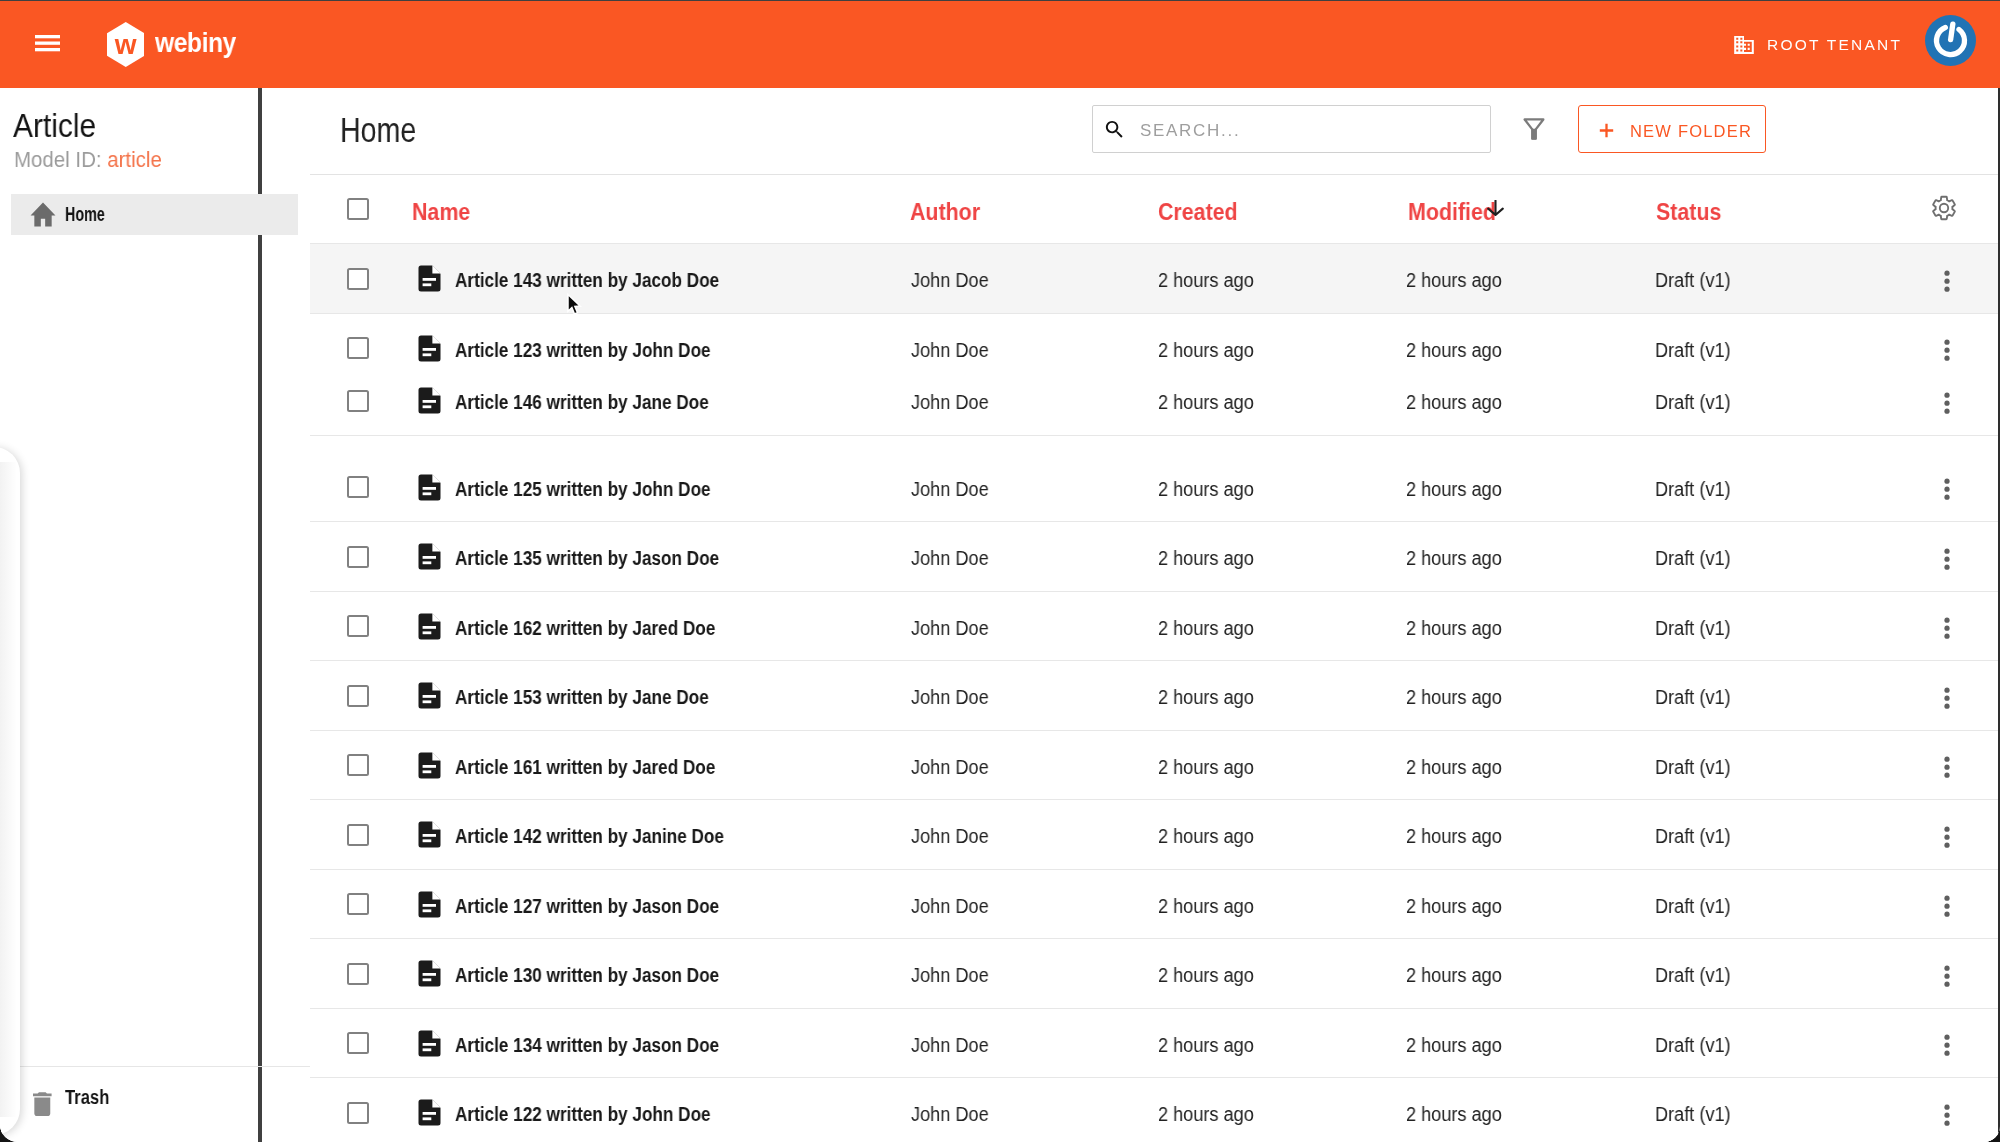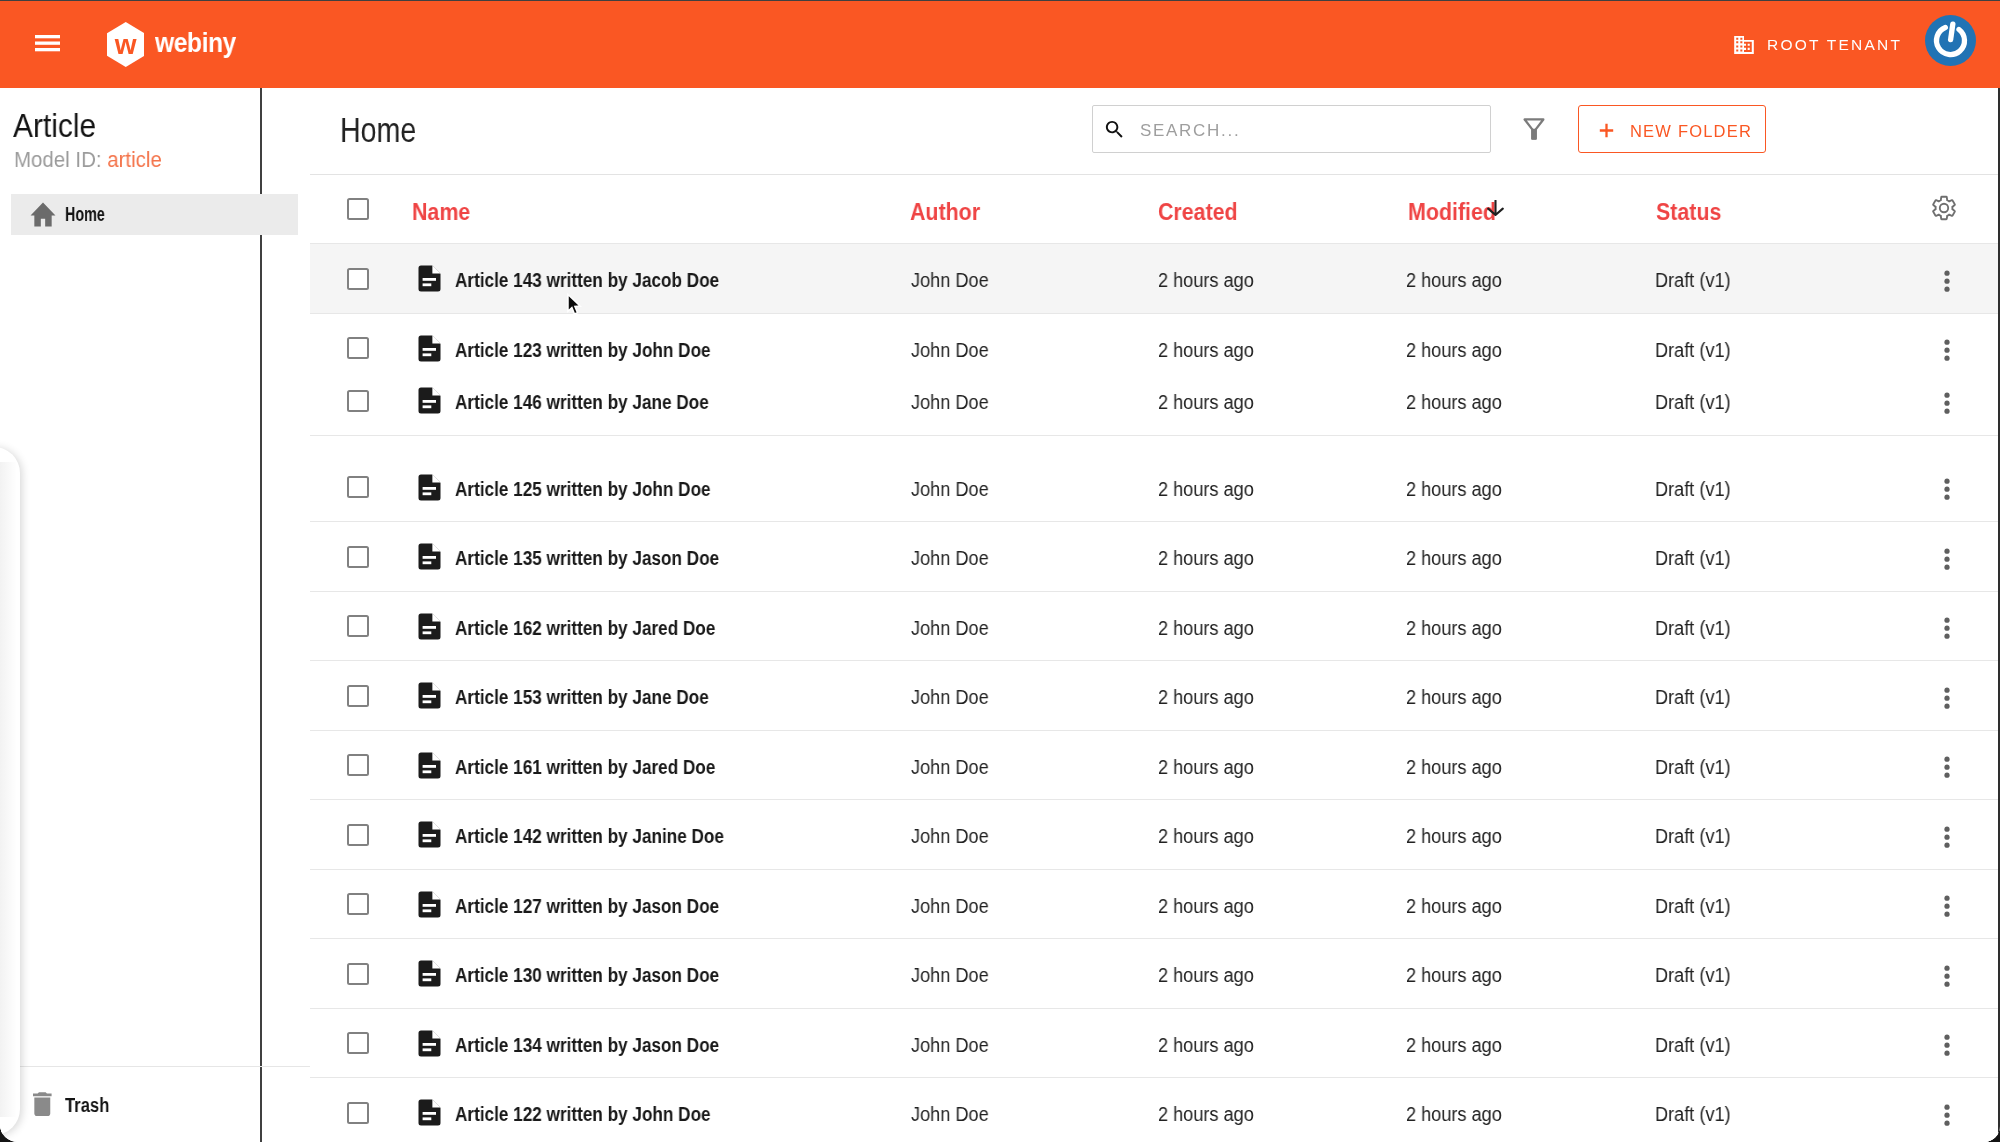--- a/index.html
+++ b/index.html
@@ -5,31 +5,31 @@
 html,body{width:2000px;height:1142px;overflow:hidden}
 body{background:#141414;font-family:"Liberation Sans",sans-serif;-webkit-font-smoothing:antialiased}
 #page{position:absolute;left:0;top:0;width:2000px;height:1142px;background:#fff;border-radius:0 0 16px 18px / 0 0 16px 17px;overflow:hidden}
 
 #hdr{position:absolute;left:0;top:0;width:2000px;height:88px;background:#fa5723}
 #topline{position:absolute;left:0;top:0;width:2000px;height:1px;background:#404040;z-index:60}
 #rightline{position:absolute;right:0;top:88px;bottom:0;width:2.5px;background:#2e2e2e;z-index:60}
 .wordmark{position:absolute;left:155px;top:27px;color:#fff;font-size:28px;font-weight:700;letter-spacing:-0.5px}
 #roottenant{position:absolute;left:1767px;top:36px;color:#fff;font-size:15.5px;letter-spacing:2.25px;font-weight:400;will-change:transform}
 
-#side{position:absolute;left:0;top:88px;width:262px;bottom:0;background:#fff;border-right:2px solid #404040}
+#side{position:absolute;left:0;top:88px;width:262px;bottom:0;background:#fff;border-right:4px solid #404040}
 #sidetitle{position:absolute;left:13px;top:18px;font-size:34px;color:#141414;font-weight:400}
 #modelid{position:absolute;left:14px;top:58.5px;font-size:22px;color:#9b9b9b}
 #modelid b{color:#f4744b;font-weight:400}
 #homeitem{position:absolute;left:11px;top:105.5px;width:286.5px;height:41px;background:#ebebeb}
 #homeitem .lbl{position:absolute;left:54px;top:9px;font-size:20px;font-weight:700;color:#141414}
 #createitem{position:absolute;left:0;top:156px;width:310px;height:38px}
 #createitem .lbl{position:absolute;left:54px;top:8px;font-size:20px;font-weight:700;color:#141414}
 #trashdiv{position:absolute;left:0;bottom:75px;width:310px;height:1px;background:#e6e6e6}
 #trashitem{position:absolute;left:0;bottom:10px;width:310px;height:50px}
-#trashitem .lbl{position:absolute;left:64.5px;top:12px;font-size:20px;font-weight:700;color:#141414}
+#trashitem .lbl{position:absolute;left:64.5px;top:4px;font-size:20px;font-weight:700;color:#141414}
 
 #drawer{position:absolute;left:-34px;top:447px;width:54px;height:688px;background:#fff;border-radius:26px;box-shadow:2px 1px 9px rgba(0,0,0,0.16);z-index:40}
 #drawgrad{position:absolute;left:0;top:462px;width:17px;height:655px;background:linear-gradient(to right,rgba(0,0,0,0.05),rgba(0,0,0,0));z-index:41}
 
 #main{position:absolute;left:310px;top:88px;right:0;bottom:0;background:#fff}
 #pgtitle{position:absolute;left:29.5px;top:22px;font-size:35px;color:#222;font-weight:400}
 #toolbardiv{position:absolute;left:0;top:85.5px;right:0;height:1.2px;background:#e3e3e3}
 #searchbox{position:absolute;left:781.5px;top:17px;width:399.5px;height:48px;border:1px solid #d0d0d0;border-radius:2px;background:#fff}
 #searchbox .ph{position:absolute;left:47.5px;top:15px;font-size:17px;color:#9e9e9e;letter-spacing:1.7px;will-change:transform}
 #btnfolder{position:absolute;left:1267.5px;top:17px;width:188.5px;height:48px;border:1.5px solid #fa5723;border-radius:3px;background:#fff;color:#fa5723}

